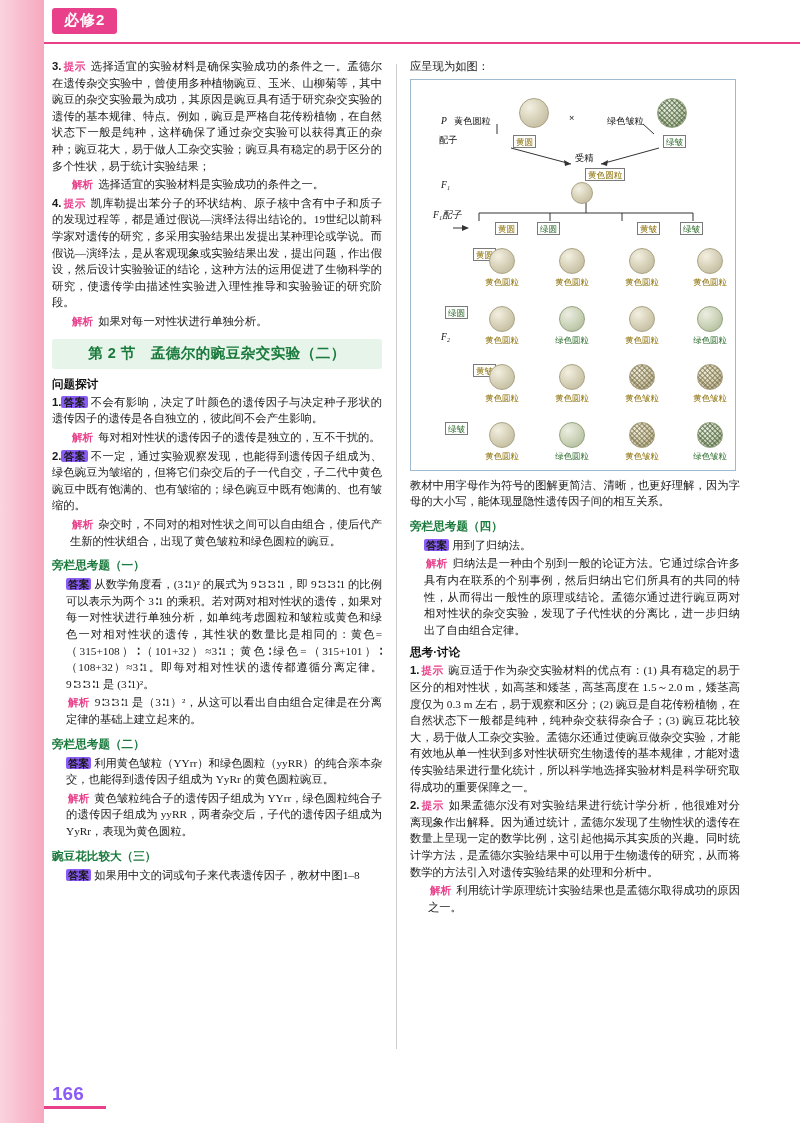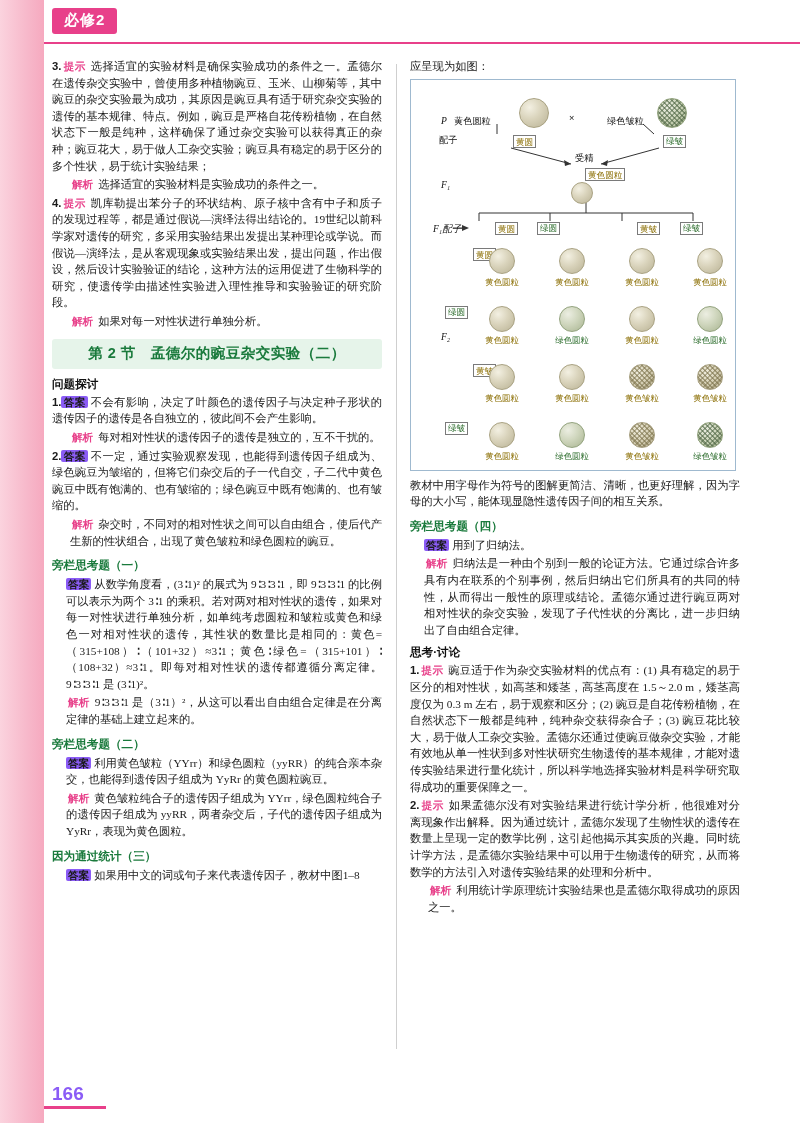--- a/index.html
+++ b/index.html
@@ -138,21 +138,21 @@
     font-size: 8.6px;
     font-family: "Liberation Sans", sans-serif;
     border: 1px solid #7a7a7a;
     background: #fff;
     padding: 0 2px;
     line-height: 12px;
     height: 13px;
     white-space: nowrap;
   }
   .chip-y { color: #8a6d00; margin-left: 28px; }
-  .chip-g { color: #2a6b2a; font-family: Liberation Mono, monospace; }
+  .chip-g { color: #2a6b2a; }
   .pea {
     position: absolute;
     border-radius: 50%;
   }
   .pea-yellow-round {
     background: radial-gradient(circle at 34% 30%, #f3f0e2 0%, #d9d3bb 45%, #b9b295 100%);
     border: 1px solid #a9a282;
   }
   .pea-green-round {
     background: radial-gradient(circle at 34% 30%, #eceee2 0%, #cfd6bd 45%, #a8b491 100%);
@@ -238,21 +238,21 @@
       </p>
 
       <div class="sub-head-green">旁栏思考题（二）</div>
       <p class="blk boxnote">
         <span class="tag-ans">答案</span><span>利用黄色皱粒（YYrr）和绿色圆粒（yyRR）的纯合亲本杂交，也能得到遗传因子组成为 YyRr 的黄色圆粒豌豆。</span>
       </p>
       <p class="blk boxnote">
         <span class="tag-exp">解析</span><span>黄色皱粒纯合子的遗传因子组成为 YYrr，绿色圆粒纯合子的遗传因子组成为 yyRR，两者杂交后，子代的遗传因子组成为 YyRr，表现为黄色圆粒。</span>
       </p>
 
-      <div class="sub-head-green">因为通过统计（三）</div>
+      <div class="sub-head-green">豌豆花比较大（三）</div>
       <p class="blk boxnote">
         <span class="tag-ans">答案</span><span>如果用中文的词或句子来代表遗传因子，教材中图1–8</span>
       </p>
     </div>
 
     <div class="col col-right">
 
       <p class="blk">应呈现为如图：</p>
 
       <div class="diagram">
@@ -289,21 +289,21 @@
 
         <div class="dg-label" style="left:28px; top:54px;">配子</div>
         <div class="chip chip-y" style="left:74px; top:55px;">黄圆</div>
         <div class="chip chip-g" style="left:252px; top:55px;">绿皱</div>
 
         <div class="dg-label" style="left:164px; top:72px;">受精</div>
         <div class="dg-italic" style="left:30px; top:98px;">F₁</div>
         <div class="chip chip-y" style="left:146px; top:88px;">黄色圆粒</div>
         <div class="pea pea-yellow-round" style="left:160px; top:102px; width:22px; height:22px;"></div>
 
-        <div class="dg-italic" style="left:22px; top:142px;">F₁配子</div>
+        <div class="dg-italic" style="left:22px; top:128px;">F₁配子</div>
         <div class="chip chip-y" style="left:56px; top:142px;">黄圆</div>
         <div class="chip chip-g" style="left:126px; top:142px;">绿圆</div>
         <div class="chip chip-y" style="left:198px; top:142px;">黄皱</div>
         <div class="chip chip-g" style="left:269px; top:142px;">绿皱</div>
 
         <div class="dg-italic" style="left:30px; top:250px;">F₂</div>
 
         <div class="chip chip-y" style="left:34px; top:168px;">黄圆</div>
         <div class="chip chip-g" style="left:34px; top:226px;">绿圆</div>
         <div class="chip chip-y" style="left:34px; top:284px;">黄皱</div>

